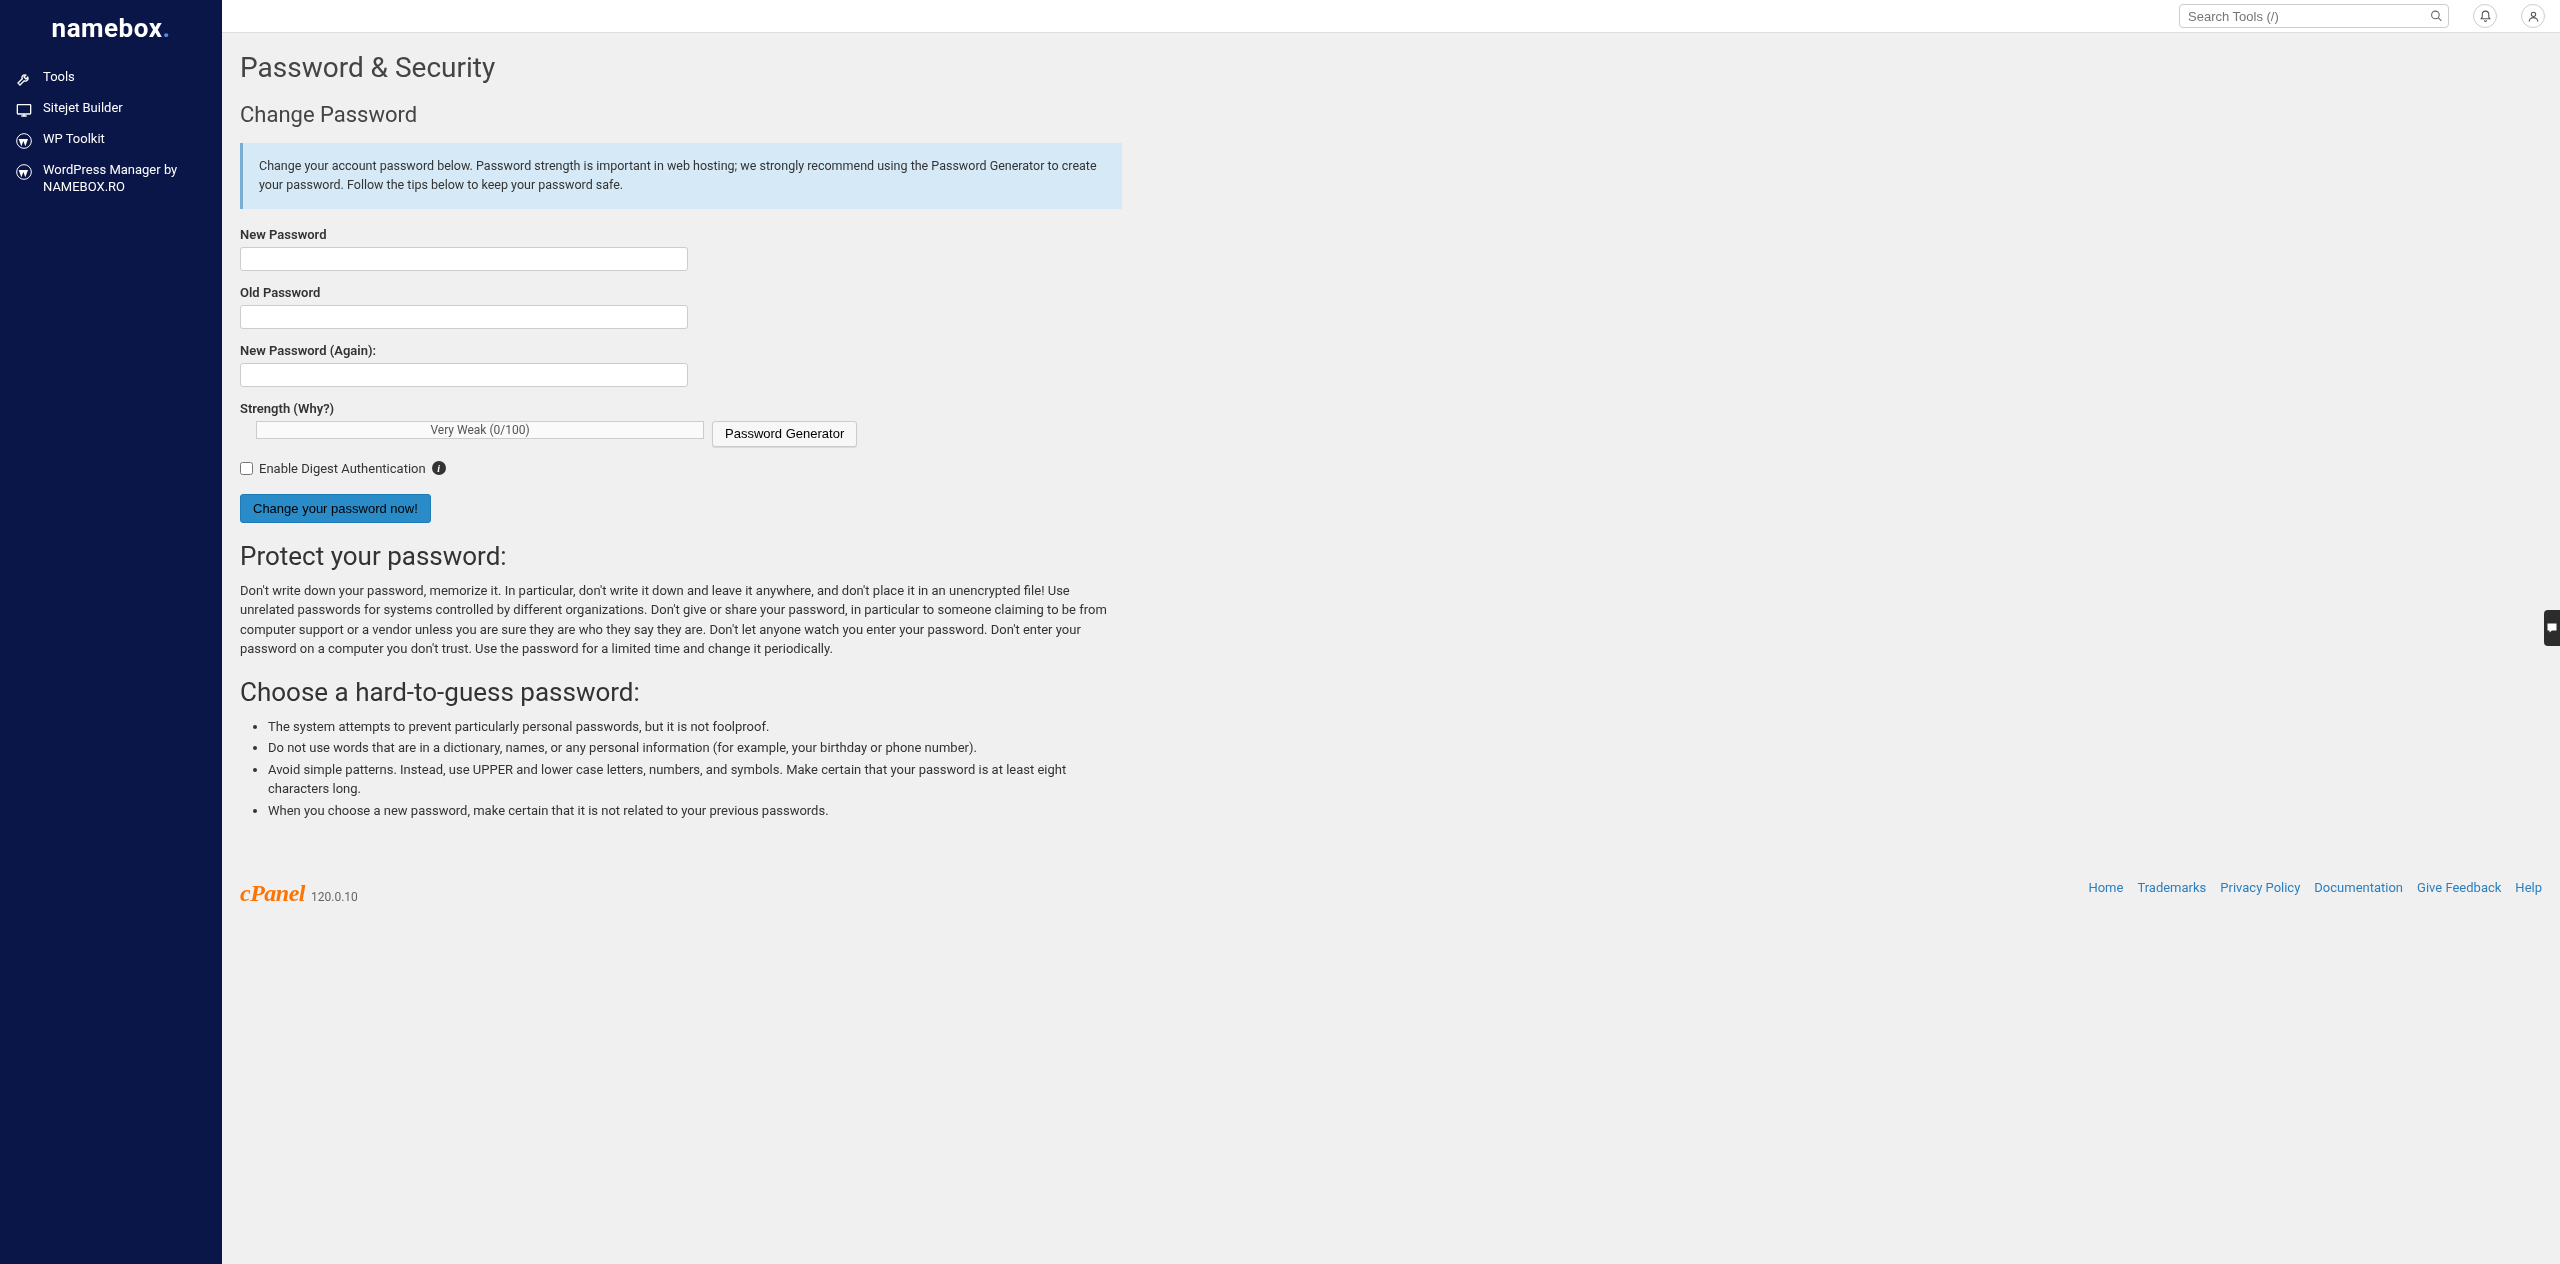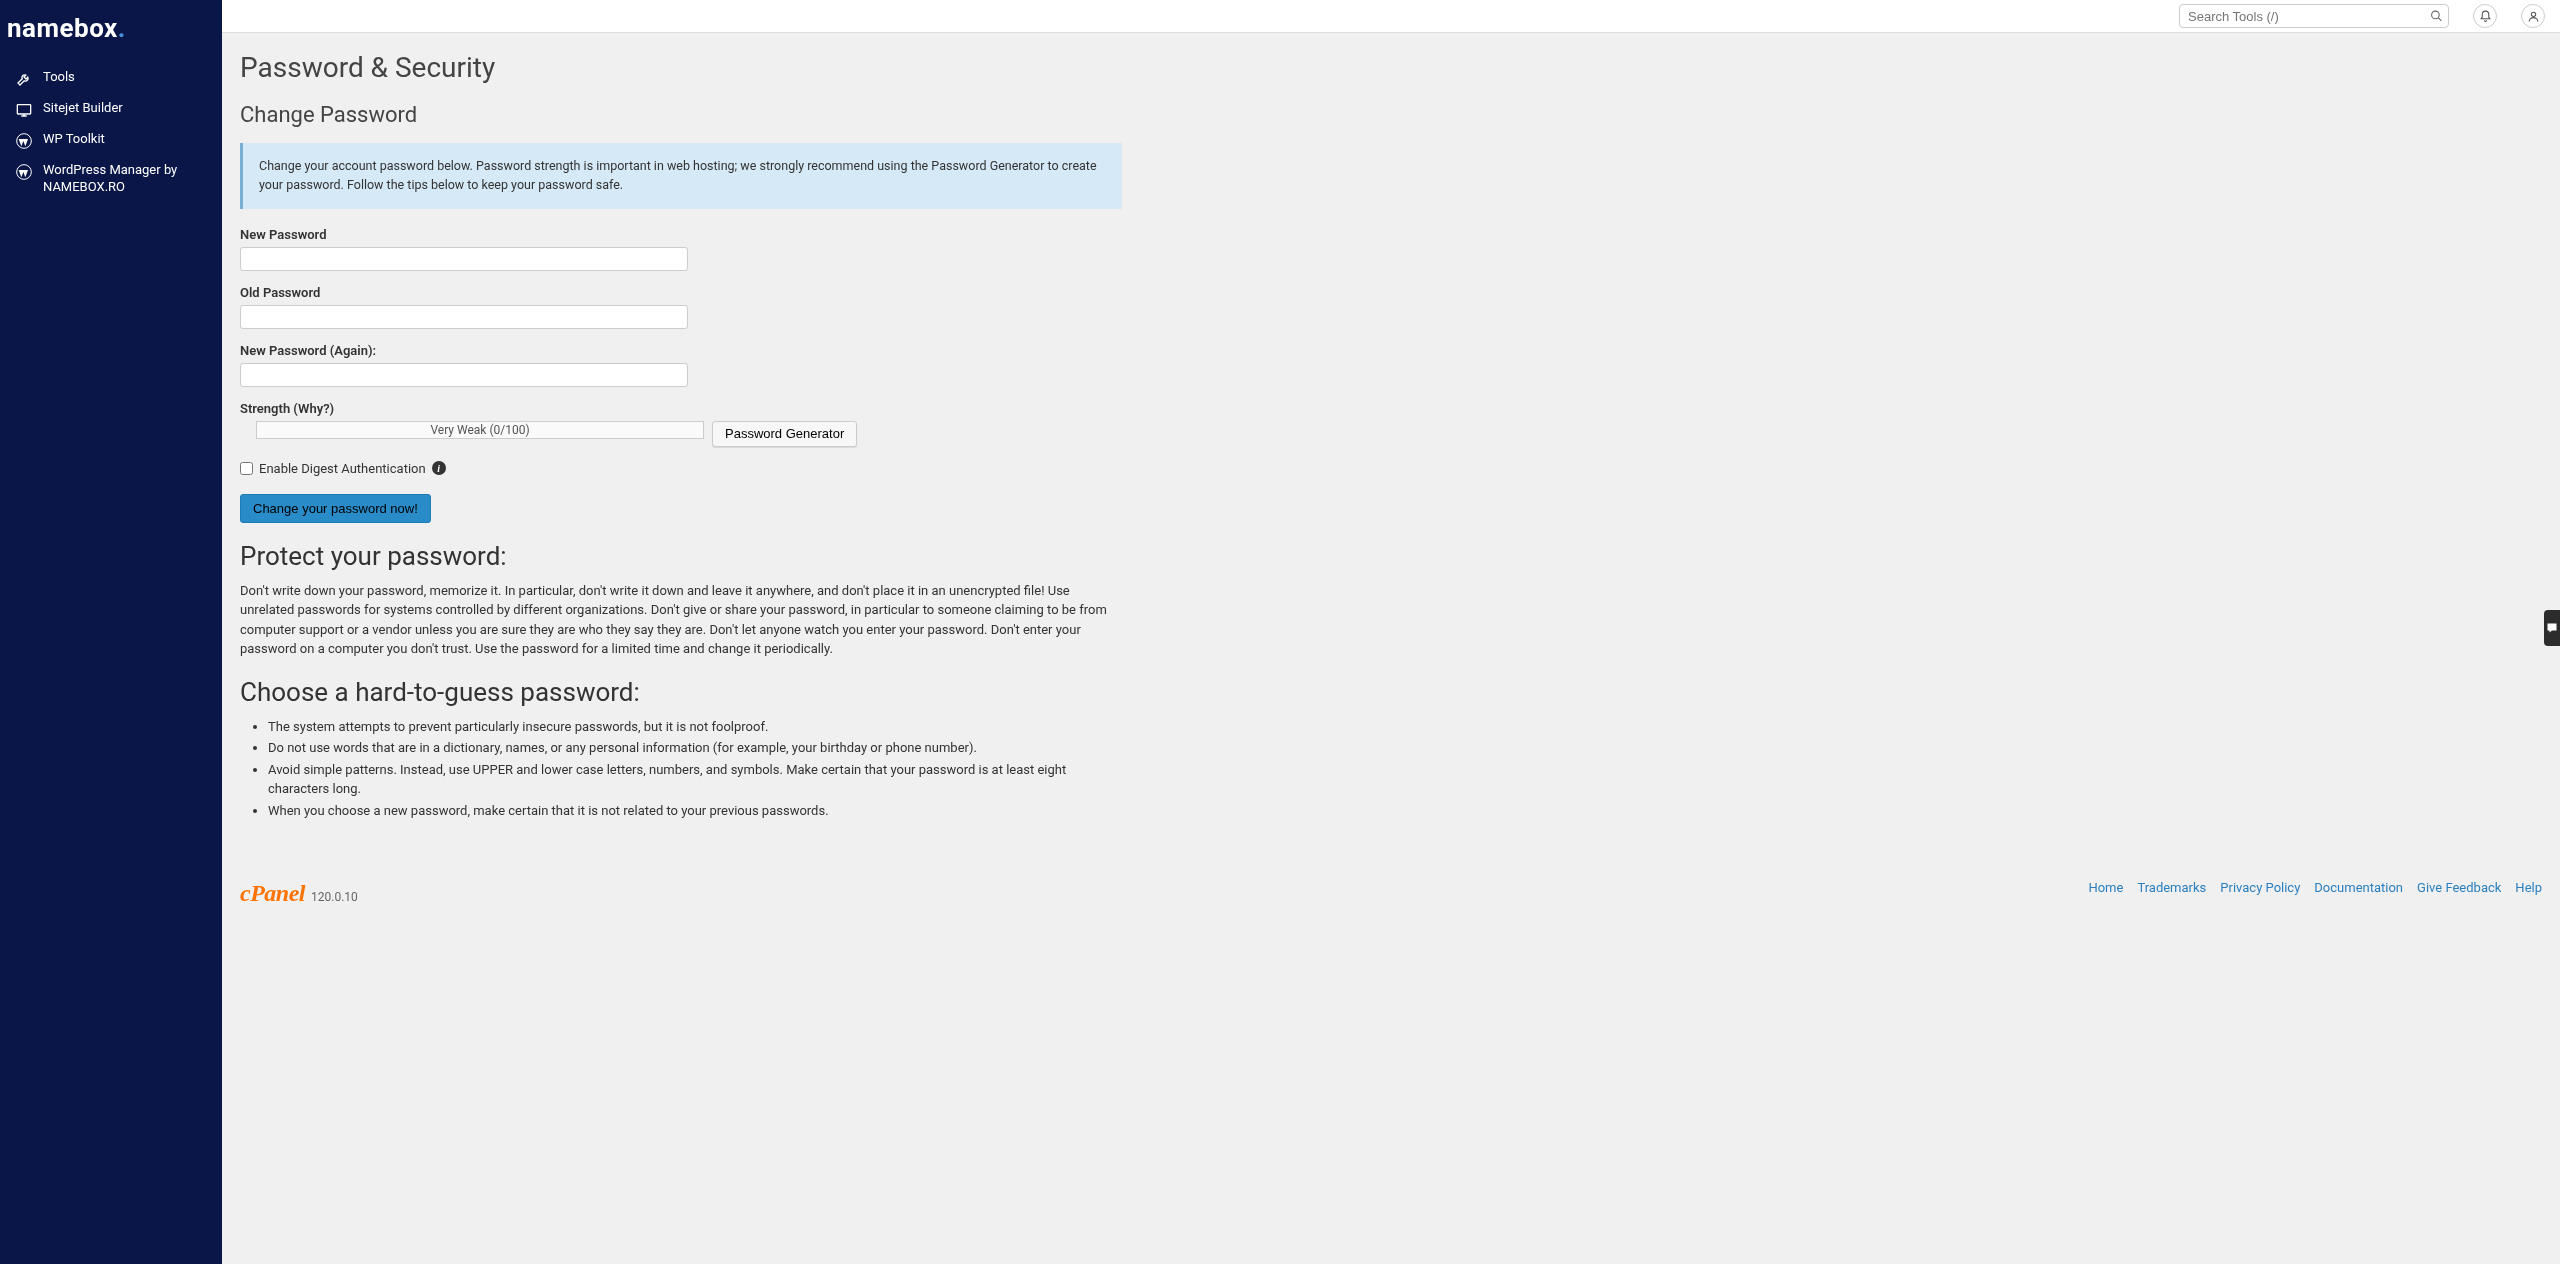--- a/index.html
+++ b/index.html
@@ -1,21 +1,21 @@
 <!DOCTYPE html>
 <html><head>
 <meta charset="utf-8">
 <style>
 * { box-sizing: border-box; margin: 0; padding: 0; }
 body { font-family: -apple-system, BlinkMacSystemFont, "Segoe UI", Roboto, "Helvetica Neue", Arial, sans-serif; color: #333; font-size: 14px; background: #f0f0f0; }
 .app { display: flex; width: 100vw; height: 100vh; }
 
 
 .sidebar { width: 222px; flex-shrink: 0; background: #0a1647; color: #fff; height: 100vh; overflow: hidden; }
-.sidebar-logo { height: 55px; display: flex; align-items: center; padding: 0 7px; }
+.sidebar-logo { height: 55px; display: flex; align-items: center; padding: 0 25px; justify-content: center; }
 .logo-text { font-size: 26px; font-weight: 700; letter-spacing: 0.5px; color: #fff; }
 .logo-dot { color: #4a90e2; }
 .sidebar-nav { padding: 8px 0; }
 .sidebar-item { display: flex; align-items: flex-start; padding: 6px 15px; color: #fff; font-size: 13px; cursor: pointer; gap: 10px; }
 .sidebar-icon { width: 18px; height: 18px; flex-shrink: 0; display: flex; align-items: center; justify-content: center; margin-top: 1px; }
 .sidebar-label { line-height: 1.3; }
 
 
 .main-area { flex: 1; display: flex; flex-direction: column; height: 100vh; background: #f0f0f0; }
 .topbar { height: 33px; background: #fff; border-bottom: 1px solid #ddd; display: flex; align-items: center; justify-content: flex-end; padding: 0 15px; gap: 24px; }
@@ -179,21 +179,21 @@
           <span class="info-icon">i</span>
         </div>
 
         <button class="primary-btn">Change your password now!</button>
 
         <h2 class="hlarge">Protect your password:</h2>
         <p class="body-text">Don't write down your password, memorize it. In particular, don't write it down and leave it anywhere, and don't place it in an unencrypted file! Use unrelated passwords for systems controlled by different organizations. Don't give or share your password, in particular to someone claiming to be from computer support or a vendor unless you are sure they are who they say they are. Don't let anyone watch you enter your password. Don't enter your password on a computer you don't trust. Use the password for a limited time and change it periodically.</p>
 
         <h2 class="hlarge">Choose a hard-to-guess password:</h2>
         <ul class="tips-list">
-          <li>The system attempts to prevent particularly insecure passwords, but it is not foolproof.</li>
+          <li>The system attempts to prevent particularly personal passwords, but it is not foolproof.</li>
           <li>Do not use words that are in a dictionary, names, or any personal information (for example, your birthday or phone number).</li>
           <li>Avoid simple patterns. Instead, use UPPER and lower case letters, numbers, and symbols. Make certain that your password is at least eight characters long.</li>
           <li>When you choose a new password, make certain that it is not related to your previous passwords.</li>
         </ul>
       </div>
 
       <div class="footer">
         <div class="footer-left">
           <span class="cpanel-logo">cPanel</span>
           <span class="cpanel-ver">120.0.10</span>

